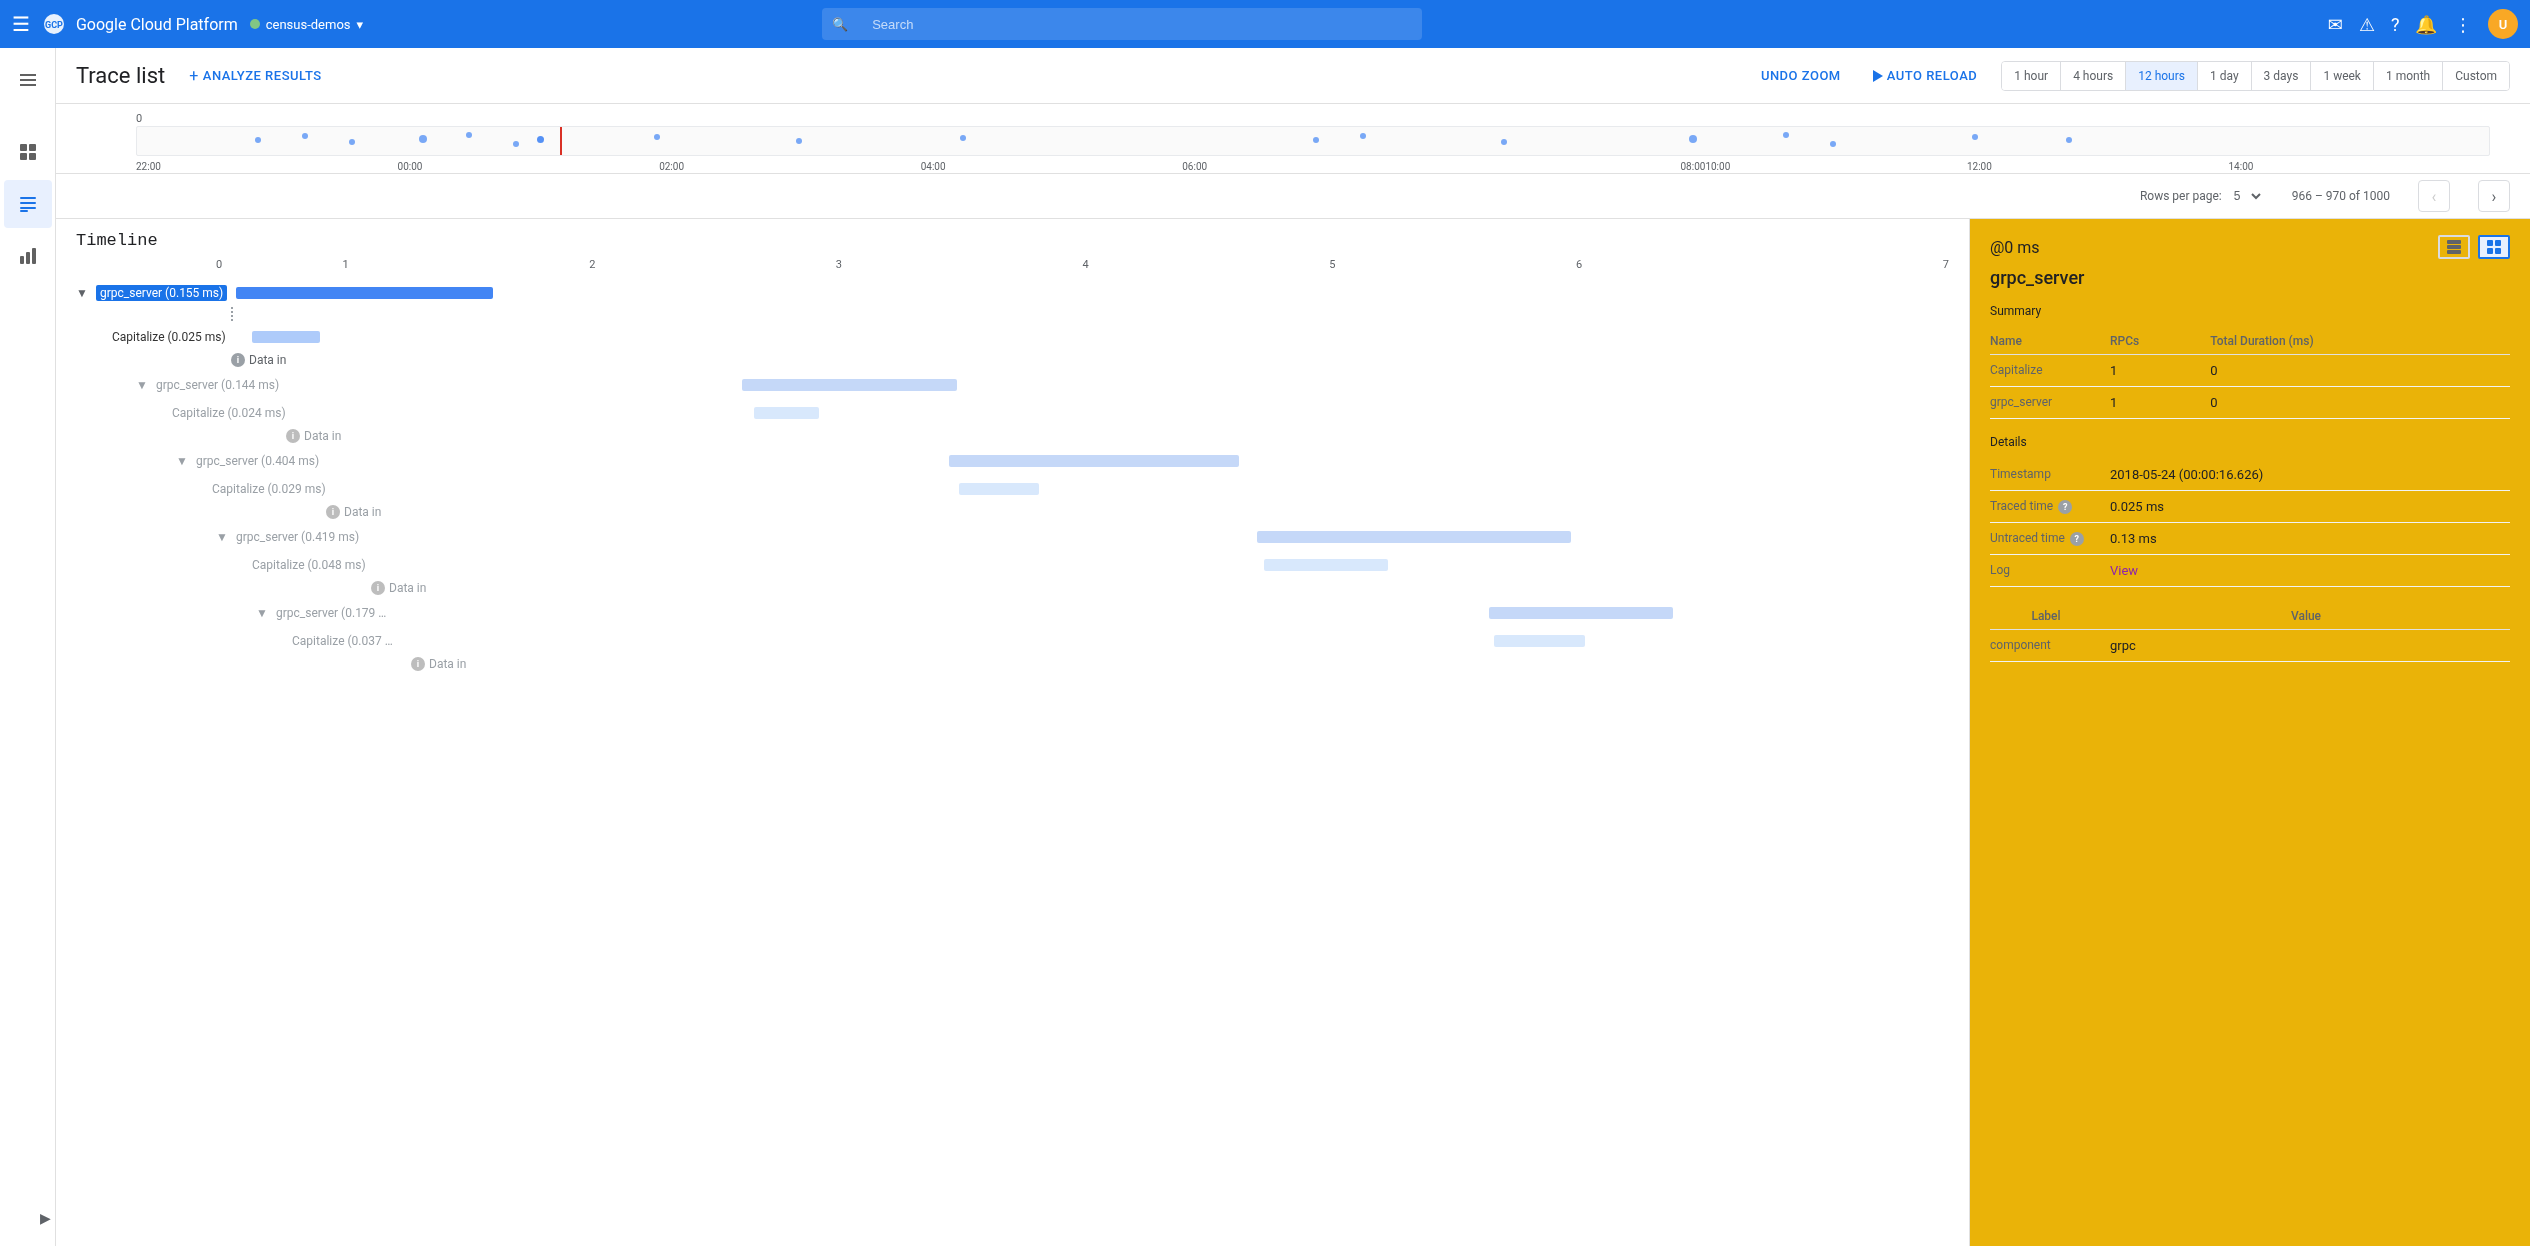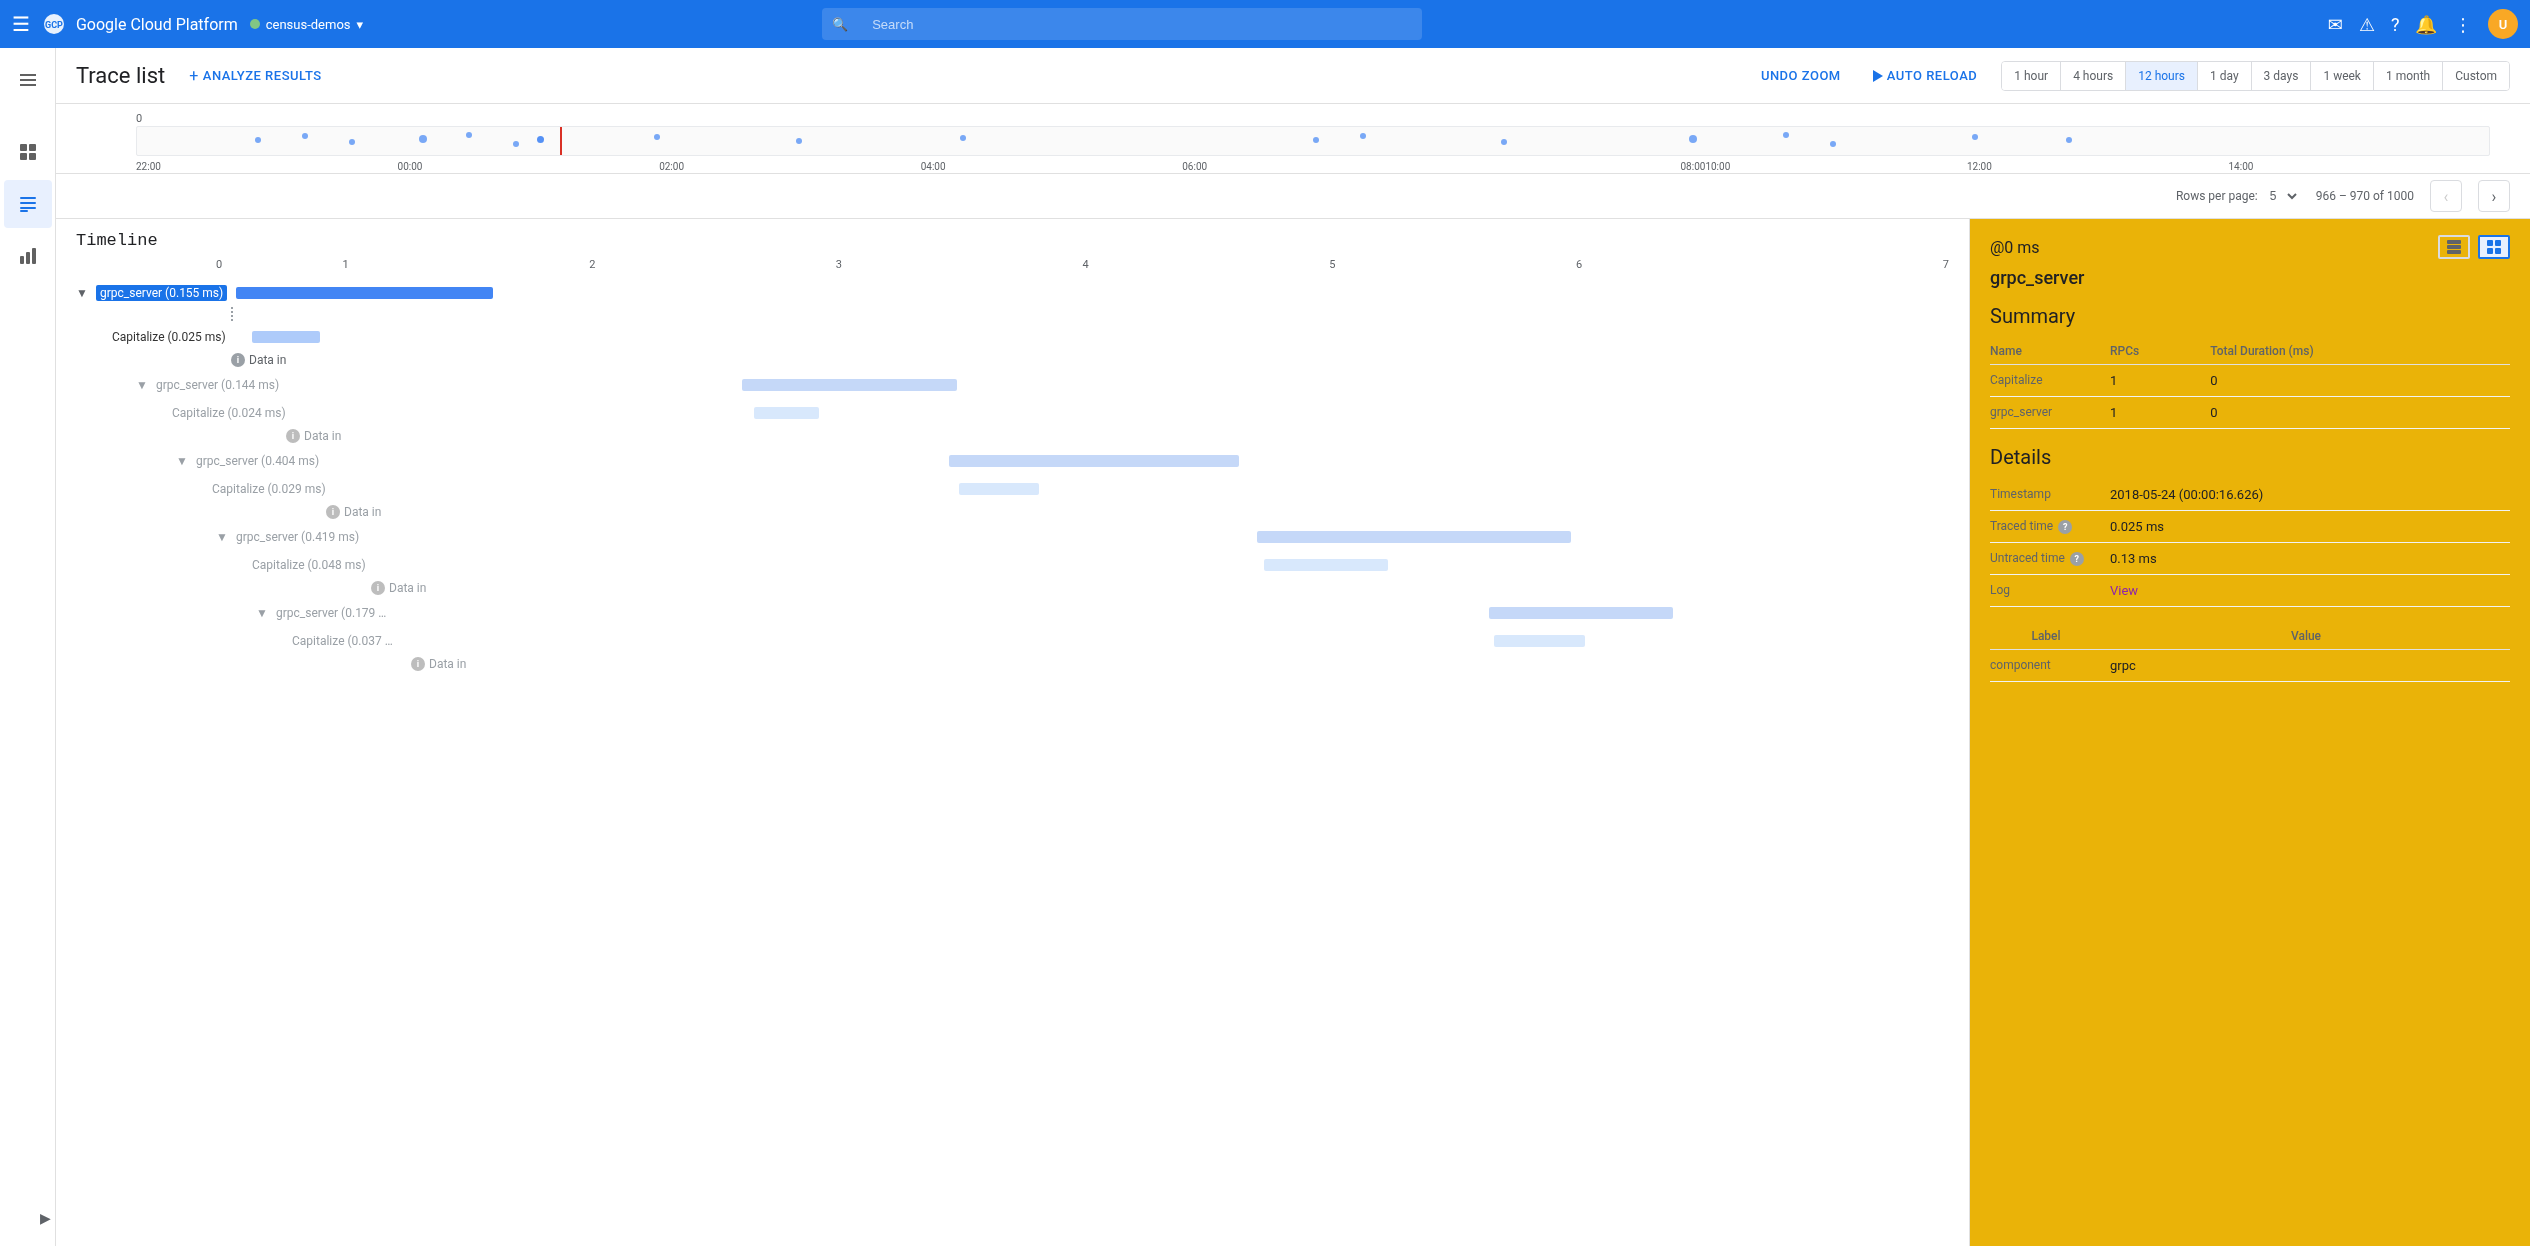--- a/index.html
+++ b/index.html
@@ -154,21 +154,21 @@
       background: #d93025;
     }
 
     
     .pagination-bar {
       display: flex;
       align-items: center;
       justify-content: flex-end;
       padding: 6px 20px;
       border-bottom: 1px solid #e0e0e0;
-      gap: 16px;
+      gap: 28px;
       flex-shrink: 0;
       font-size: 12px;
       color: #5f6368;
     }
     .rows-per-page { display: flex; align-items: center; gap: 8px; }
     .rows-select {
       border: none;
       background: transparent;
       font-size: 12px;
       color: #5f6368;
@@ -290,21 +290,21 @@
       display: flex;
       align-items: center;
       justify-content: center;
       cursor: pointer;
       font-size: 12px;
       color: #5f6368;
     }
     .detail-icon-btn.active { border-color: #1a73e8; background: #e8f0fe; color: #1a73e8; }
     .detail-service-name { font-size: 18px; font-weight: 500; color: #202124; margin-bottom: 16px; }
 
-    .detail-section-title { font-size: 20px; font-weight: 400; color: #202124; margin-bottom: 10px; }
+    .detail-section-title { font-size: 12px; font-weight: 400; color: #202124; margin-bottom: 10px; }
     .detail-table { width: 100%; border-collapse: collapse; margin-bottom: 16px; }
     .detail-table th {
       text-align: left;
       font-size: 12px;
       font-weight: 500;
       color: #5f6368;
       padding: 6px 8px 6px 0;
       border-bottom: 1px solid #e0e0e0;
     }
     .detail-table td {

